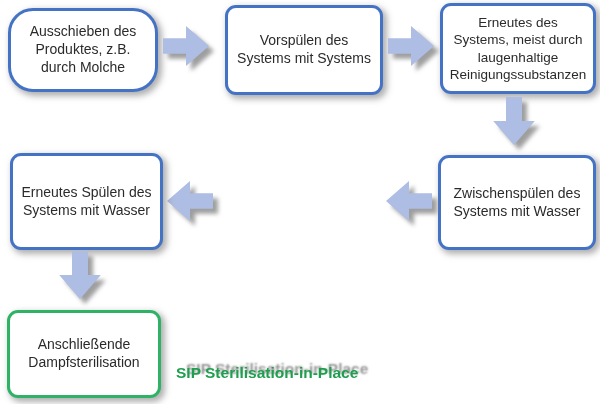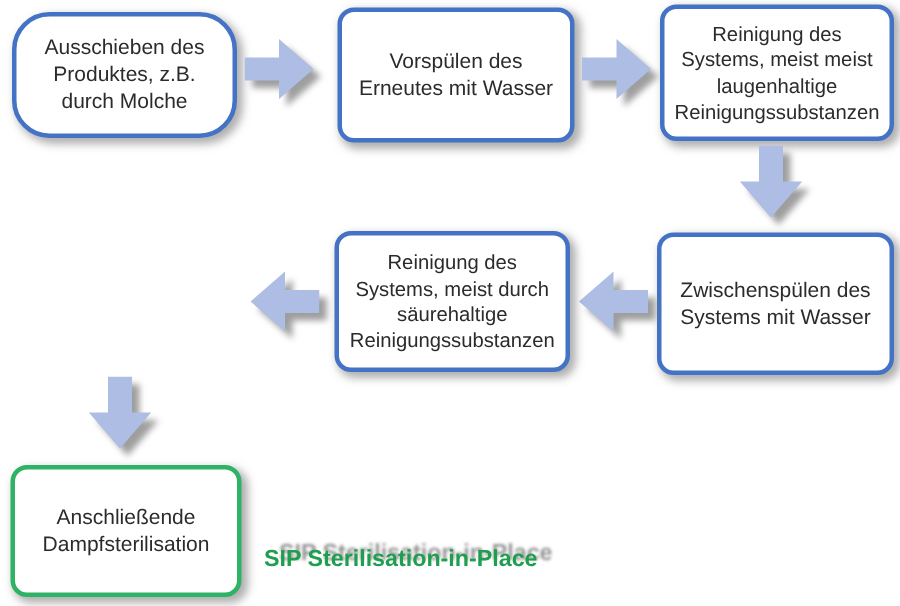--- a/index.html
+++ b/index.html
@@ -73,51 +73,51 @@
 
   <div class="node pos-n1">
     <span>Ausschieben des Produktes, z.B. durch Molche</span>
   </div>
 
   <svg class="arrow pos-ar1" viewBox="0 0 60 52">
     <polygon points="0,16 30,16 30,0 60,26 30,52 30,36 0,36" fill="#aebde3"></polygon>
   </svg>
 
   <div class="node pos-n2">
-    <span>Vorspülen des Erneutes mit Wasser</span>
+    <span>Vorspülen des Systems mit Systems</span>
   </div>
 
   <svg class="arrow pos-ar2" viewBox="0 0 60 52">
     <polygon points="0,16 30,16 30,0 60,26 30,52 30,36 0,36" fill="#aebde3"></polygon>
   </svg>
 
   <div class="node pos-n3">
-    <span>Reinigung des Systems, meist meist laugenhaltige Reinigungssubstanzen</span>
+    <span>Erneutes des Systems, meist durch laugenhaltige Reinigungssubstanzen</span>
   </div>
 
   <svg class="arrow pos-ad1" viewBox="0 0 52 60">
     <polygon points="16,0 36,0 36,30 52,30 26,60 0,30 16,30" fill="#aebde3"></polygon>
   </svg>
 
   <div class="node pos-n6">
     <span>Zwischenspülen des Systems mit Wasser</span>
   </div>
 
   <svg class="arrow pos-al1" viewBox="0 0 60 52">
     <polygon points="60,16 30,16 30,0 0,26 30,52 30,36 60,36" fill="#aebde3"></polygon>
   </svg>
 
-  <div class="node pos-n5">
-    <span>Reinigung des Systems, meist durch säurehaltige Reinigungssubstanzen</span>
-  </div>
 
   <svg class="arrow pos-al2" viewBox="0 0 60 52">
     <polygon points="60,16 30,16 30,0 0,26 30,52 30,36 60,36" fill="#aebde3"></polygon>
   </svg>
 
+  <div class="node pos-n4">
+    <span>Erneutes Spülen des Systems mit Wasser</span>
+  </div>
 
   <svg class="arrow pos-ad2" viewBox="0 0 52 60">
     <polygon points="16,0 36,0 36,30 52,30 26,60 0,30 16,30" fill="#aebde3"></polygon>
   </svg>
 
   <div class="node green pos-n7">
     <span>Anschließende Dampfsterilisation</span>
   </div>
 
   <div class="annotation pos-annotation">SIP Sterilisation-in-Place</div>

